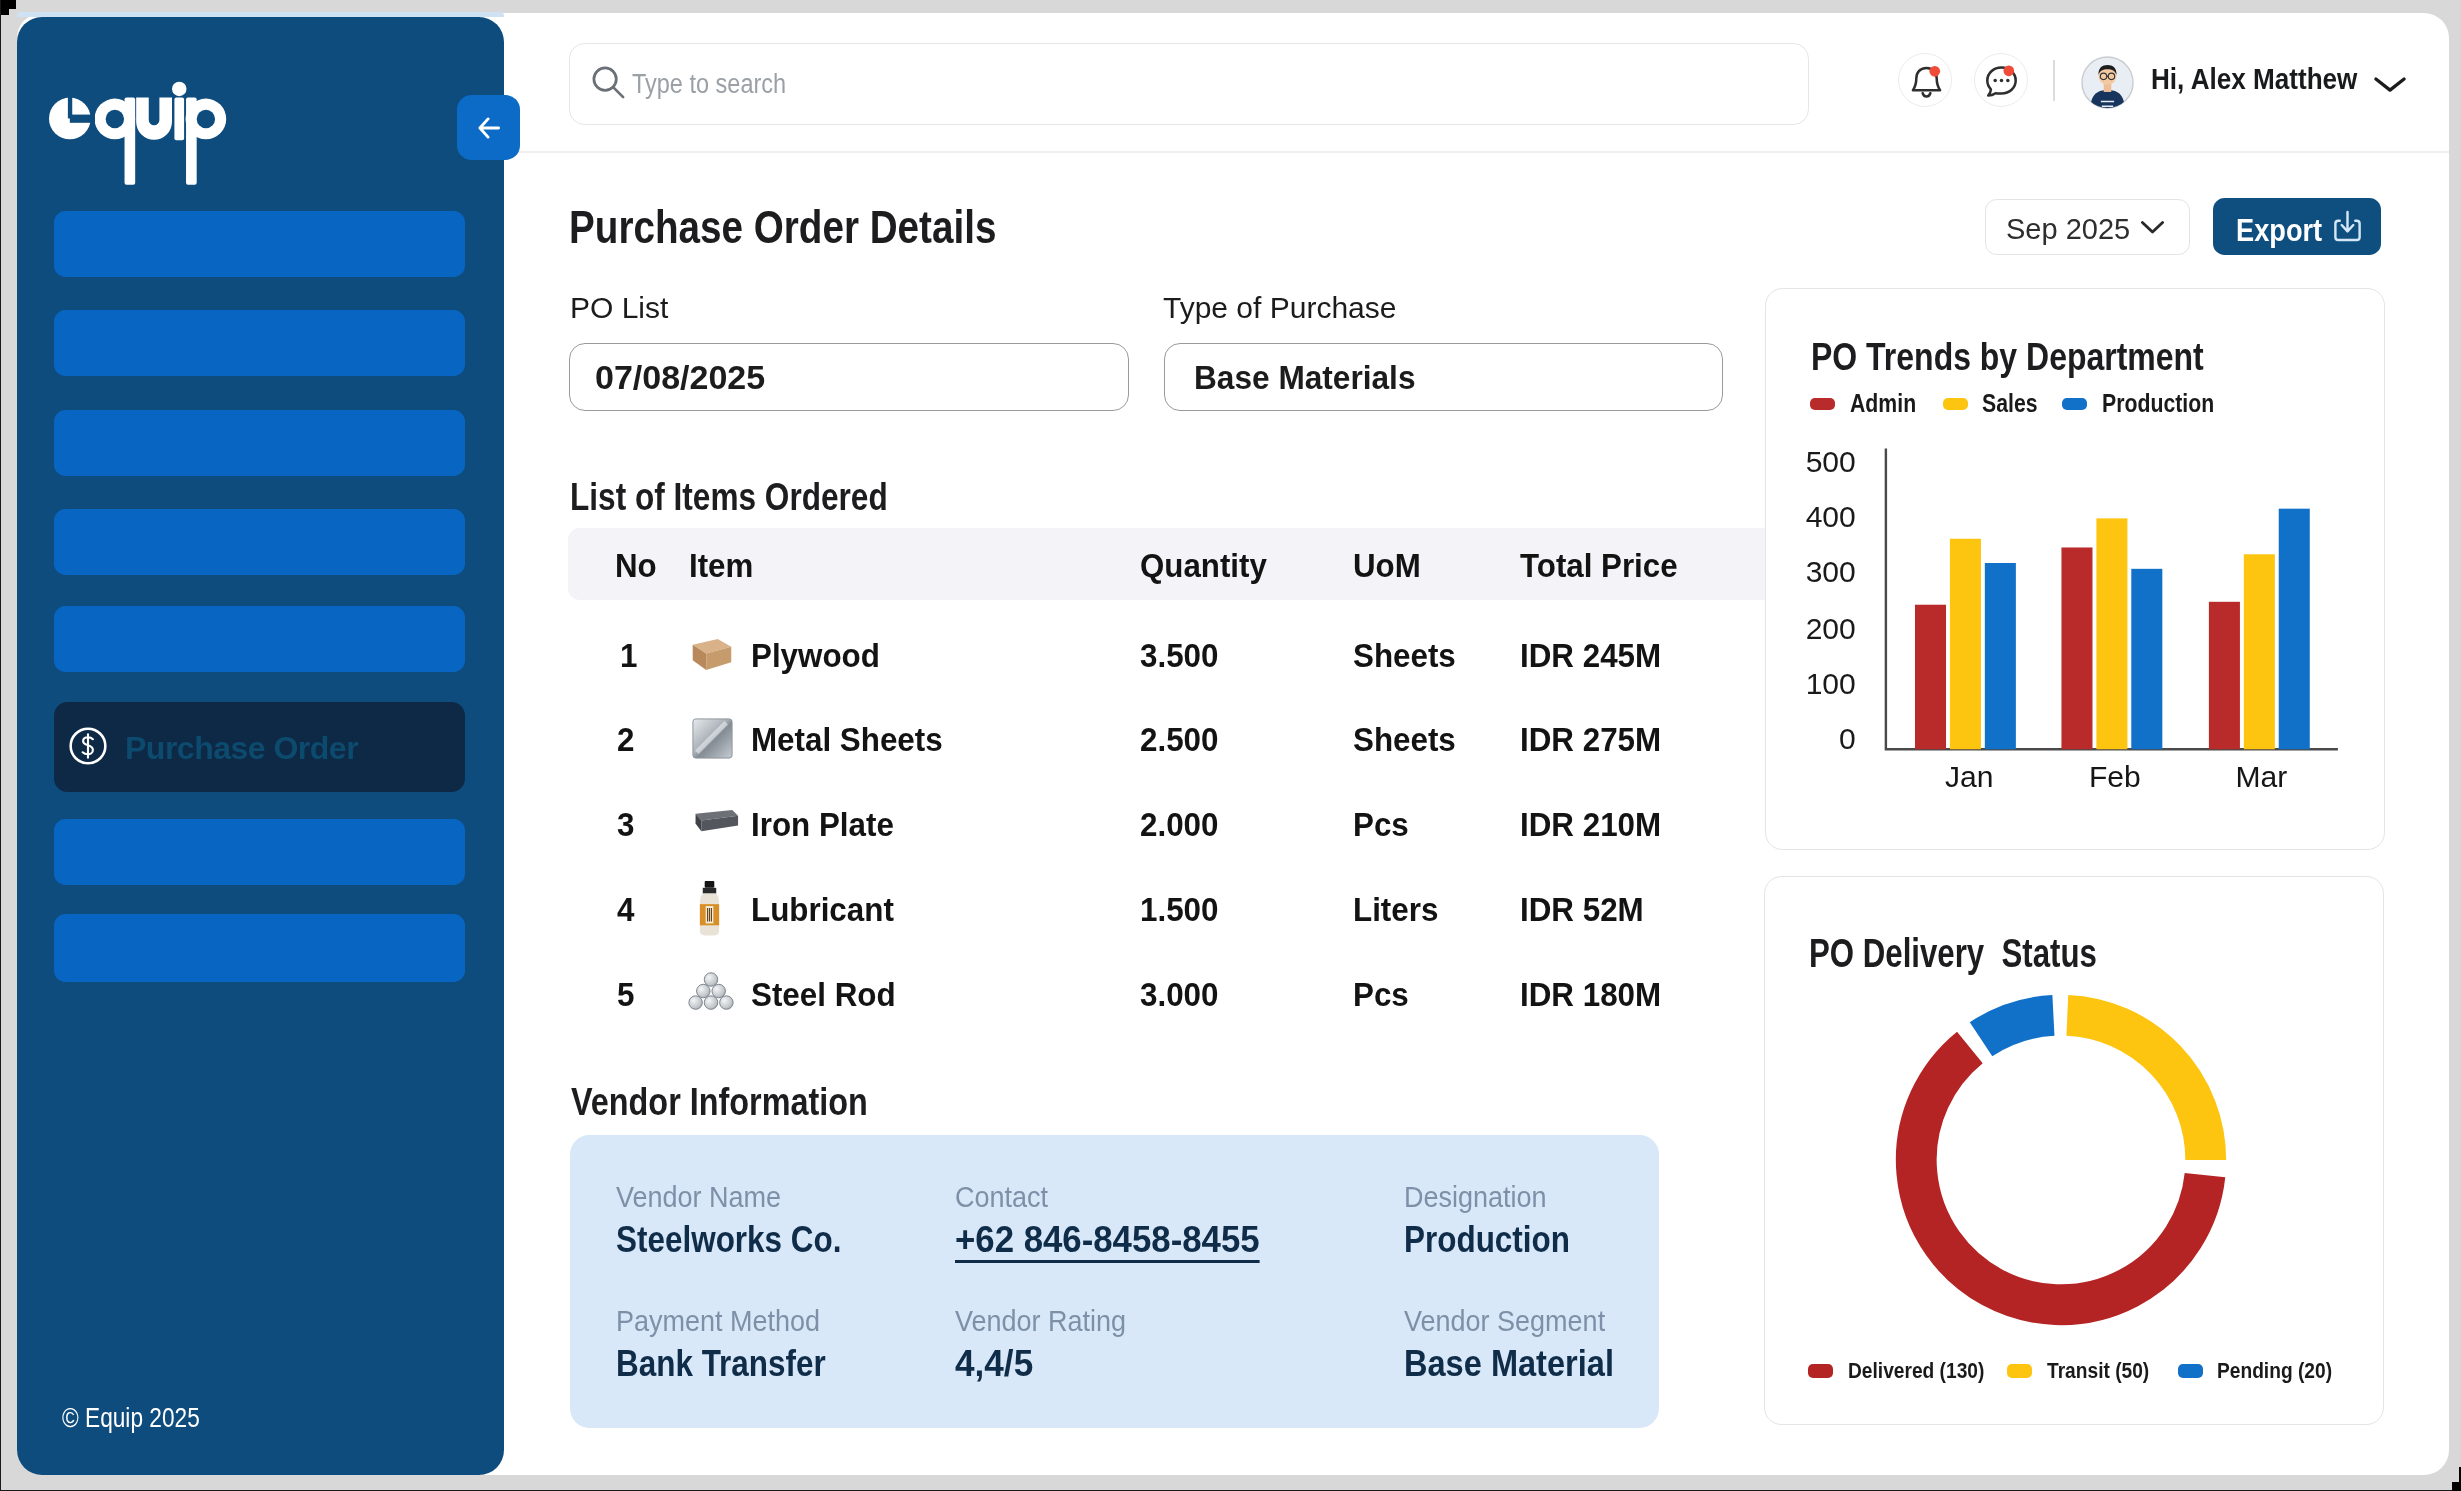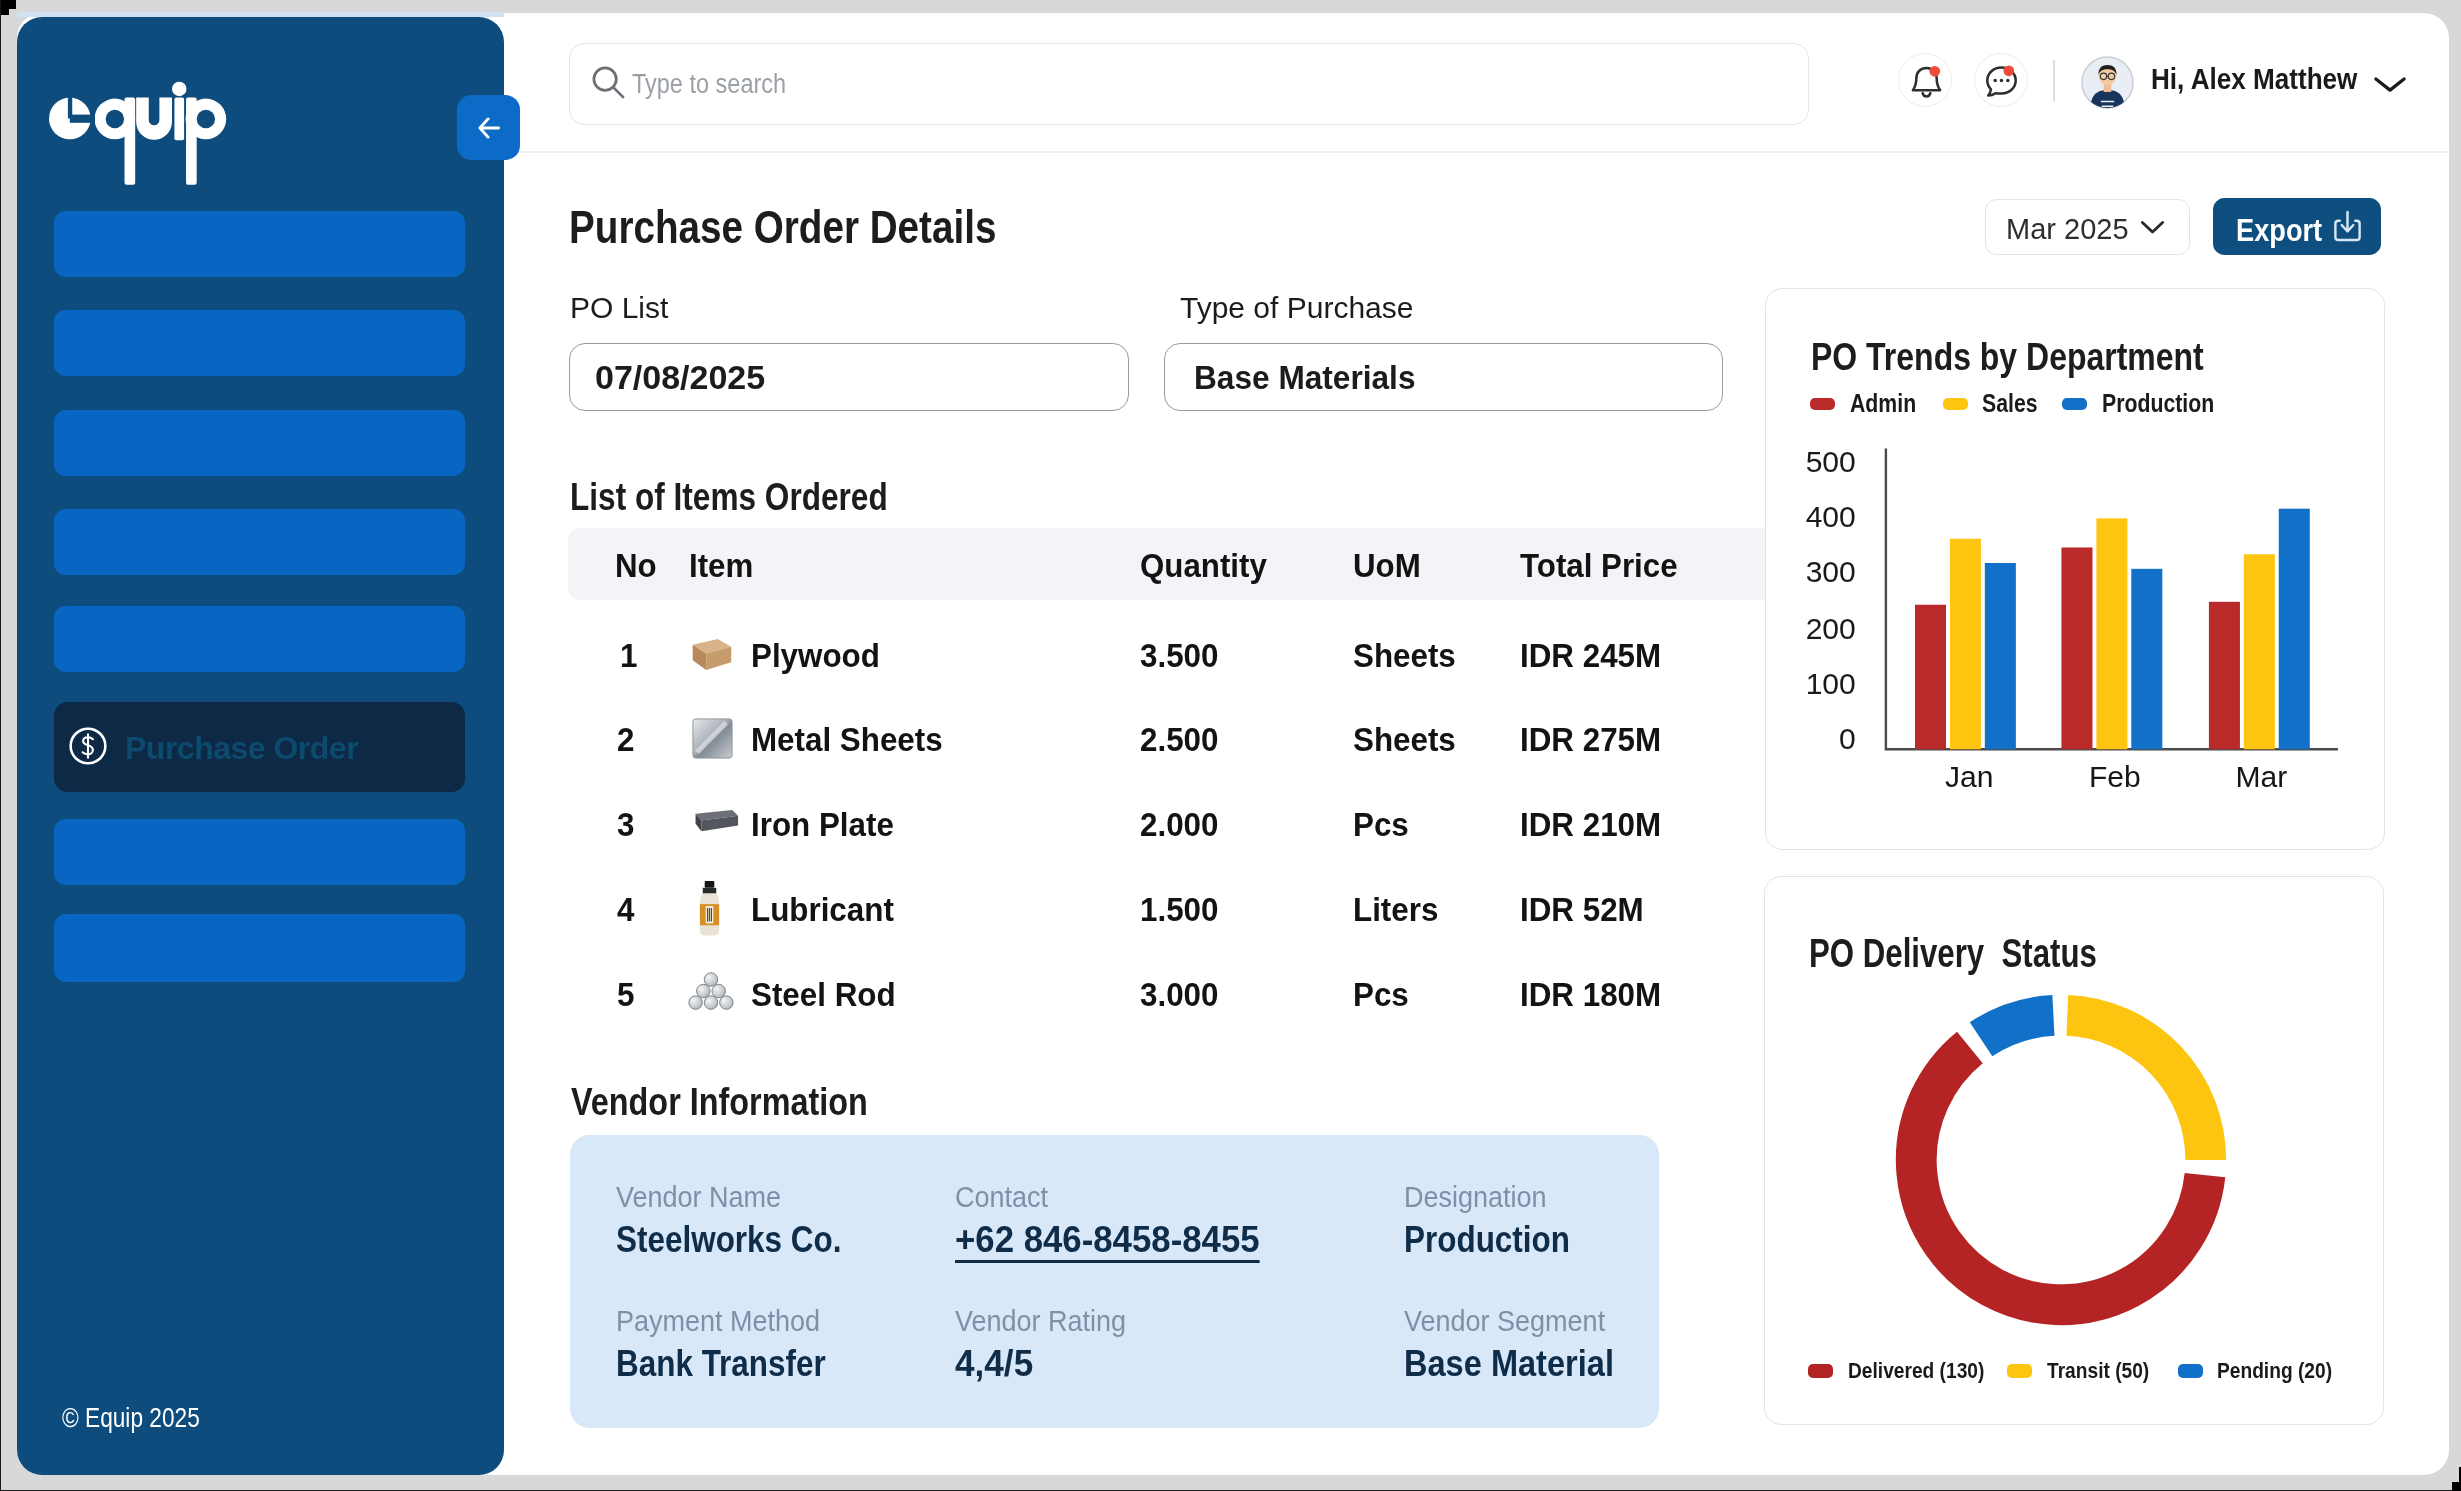--- a/index.html
+++ b/index.html
@@ -113,34 +113,34 @@
  </g>
 </svg>
 <div class="a cx" style="left:2151px; top:62px; font-size:30px; font-weight:700; color:#191a1c; transform:scaleX(0.87);">Hi, Alex Matthew</div>
 <svg class="a" style="left:2373px; top:76px;" width="34" height="17.5" viewBox="0 0 35 18">
     <path d="M3 3 L17.5 14.5 L32 3" fill="none" stroke="#1c1c1c" stroke-width="3.4" stroke-linecap="round" stroke-linejoin="round"></path>
   </svg>
 <div class="hr"></div>
 
 <div class="h1" style="left:569px; top:200px; font-size:46px; transform:scaleX(0.84);">Purchase Order Details</div>
 <div class="a" style="left:1985px; top:199px; width:205px; height:56px; border:1.9px solid #e3e3e3; border-radius:11.6px; background:#fff;"></div>
-<div class="a" style="left:2006px; top:213px; font-size:29px; color:#2e2e2e; font-weight:500;">Mar 2025</div>
+<div class="a" style="left:2006px; top:213px; font-size:29px; color:#2e2e2e; font-weight:500;">Sep 2025</div>
 <svg class="a" style="left:2140px; top:220px;" width="25" height="15.5" viewBox="0 0 26 16">
     <path d="M2.5 2.5 L13 12.5 L23.5 2.5" fill="none" stroke="#2a2a2a" stroke-width="3" stroke-linecap="round" stroke-linejoin="round"></path>
   </svg>
 <div class="a" style="left:2213px; top:198px; width:168px; height:57px; border-radius:11.6px; background:#0f4f80;"></div>
 <div class="a cx" style="left:2236px; top:212px; color:#fff; font-size:32px; font-weight:700; transform:scaleX(0.85);">Export</div>
 <svg class="a" style="left:2332px; top:208px;" width="31" height="37" viewBox="0 0 32 38">
  <path d="M8 13 H6.5 C4.6 13 3.5 14.2 3.5 16 V30 C3.5 31.8 4.6 33 6.5 33 H25.5 C27.4 33 28.5 31.8 28.5 30 V16 C28.5 14.2 27.4 13 25.5 13 H24" fill="none" stroke="#d5e7f6" stroke-width="2.5" stroke-linecap="round"></path>
  <path d="M16 4 V23 M10 17.5 L16 24 L22 17.5" fill="none" stroke="#d5e7f6" stroke-width="2.5" stroke-linecap="round" stroke-linejoin="round"></path>
 </svg>
 
 <div class="flabel" style="left:570px;">PO List</div>
 <div class="input" style="left:569px; width:560px; padding-left:25px;">07/08/2025</div>
-<div class="flabel" style="left:1163px;margin-left:17px;">Type of Purchase</div>
+<div class="flabel" style="left:1163px;">Type of Purchase</div>
 <div class="input" style="left:1164px; width:559px; padding-left:29px;">
     <span class="cx" style="transform:scaleX(0.93);">Base Materials</span>
   </div>
 
 <div class="h1" style="left:570px; top:475px; font-size:39px; transform:scaleX(0.81);">List of Items Ordered</div>
 <div class="a" style="left:568px; top:528px; width:1205px; height:72px; background:#f4f4f8; border-radius:11.6px;"></div>
 <div class="th" style="left:615px; top:546px;">No</div>
 <div class="th" style="left:689px; top:546px;">Item</div>
 <div class="th" style="left:1140px; top:546px;">Quantity</div>
 <div class="th" style="left:1353px; top:546px;">UoM</div>

